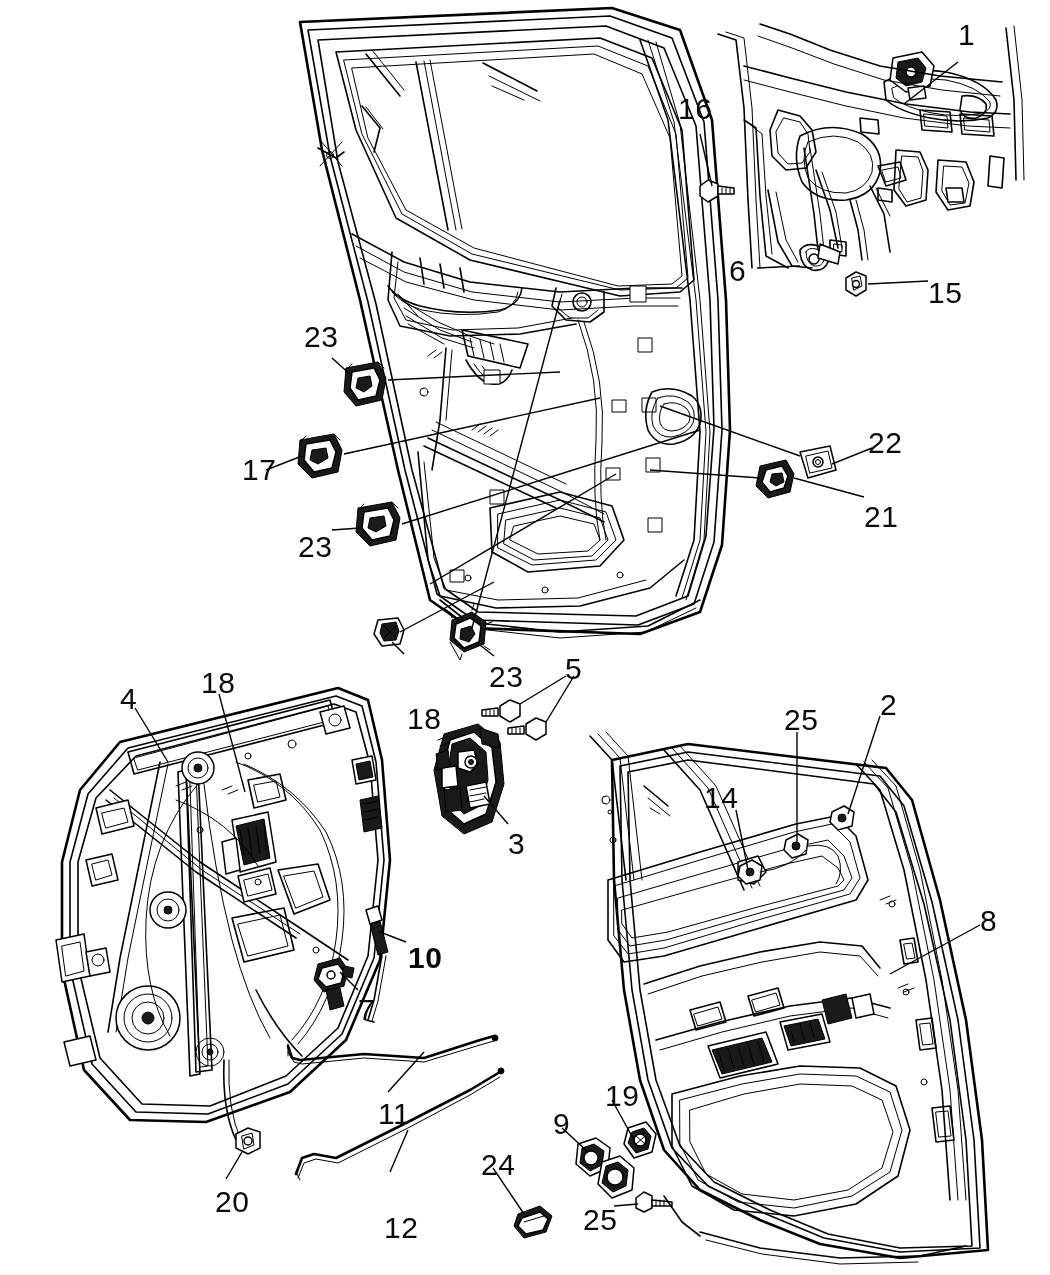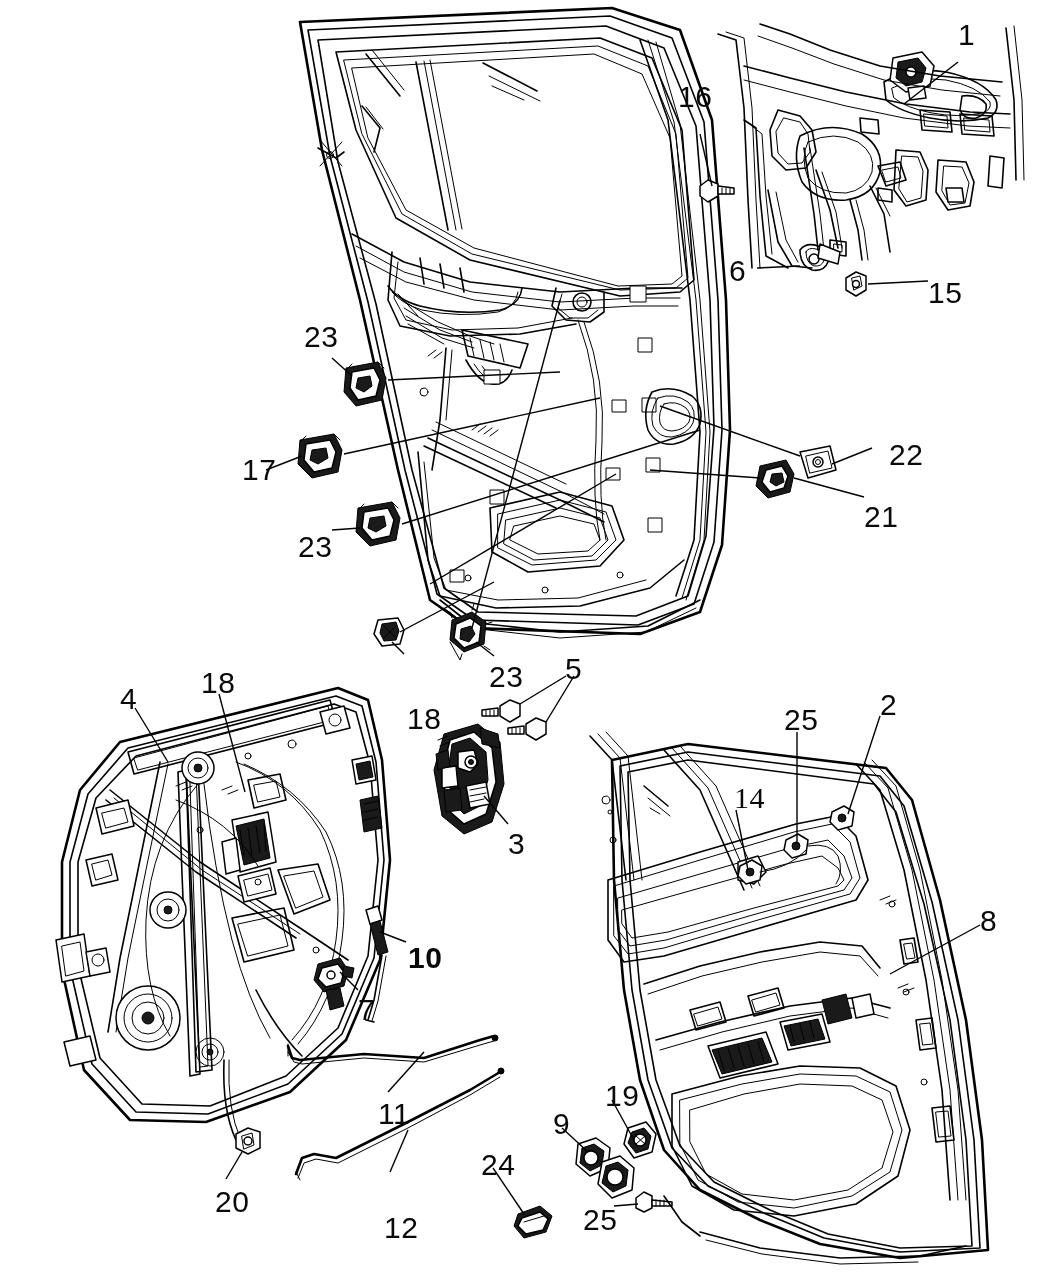--- a/index.html
+++ b/index.html
@@ -546,41 +546,41 @@
       <line x1="402" y1="524" x2="700" y2="430"></line>
       <line x1="760" y1="478" x2="650" y2="470"></line>
       <line x1="800" y1="456" x2="660" y2="406"></line>
       <line x1="400" y1="632" x2="494" y2="582"></line>
       <line x1="472" y1="628" x2="560" y2="300"></line>
       <line x1="430" y1="584" x2="616" y2="474"></line>
     </g>
   </svg>
 
   <div class="callout" style="left:958px; top:20px;">1</div>
-  <div class="callout" style="left:678px; top:82px;">16</div>
+  <div class="callout" style="left:678px; top:94px;">16</div>
   <div class="callout" style="left:729px; top:256px;">6</div>
   <div class="callout" style="left:928px; top:278px;">15</div>
   <div class="callout" style="left:304px; top:322px;">23</div>
   <div class="callout" style="left:242px; top:455px;">17</div>
   <div class="callout" style="left:298px; top:532px;">23</div>
-  <div class="callout" style="left:868px; top:440px;margin-left:21px;">22</div>
+  <div class="callout" style="left:868px; top:428px;">22</div>
   <div class="callout" style="left:864px; top:502px;text-align:center;">21</div>
   <div class="callout" style="left:407px; top:660px;margin-top:44px;">18</div>
   <div class="callout" style="left:489px; top:662px;">23</div>
   <div class="callout" style="left:565px; top:654px;">5</div>
   <div class="callout" style="left:120px; top:684px;">4</div>
   <div class="callout" style="left:201px; top:668px;">18</div>
   <div class="callout" style="left:508px; top:829px;">3</div>
   <div class="callout" style="left:408px; top:943px;font-weight:bold;">10</div>
   <div class="callout" style="left:358px; top:995px;">7</div>
   <div class="callout" style="left:378px; top:1099px;">11</div>
   <div class="callout" style="left:215px; top:1187px;">20</div>
   <div class="callout" style="left:384px; top:1180px;margin-top:33px;">12</div>
   <div class="callout" style="left:481px; top:1150px;">24</div>
   <div class="callout" style="left:553px; top:1109px;">9</div>
   <div class="callout" style="left:605px; top:1081px;">19</div>
   <div class="callout" style="left:583px; top:1205px;">25</div>
   <div class="callout" style="left:784px; top:705px;">25</div>
   <div class="callout" style="left:880px; top:690px;">2</div>
-  <div class="callout" style="left:734px; top:783px;font-family:Liberation Serif, serif;">14</div>
+  <div class="callout" style="left:704px; top:783px;">14</div>
   <div class="callout" style="left:980px; top:906px;">8</div>
 
 </div>
 
 </body></html>

